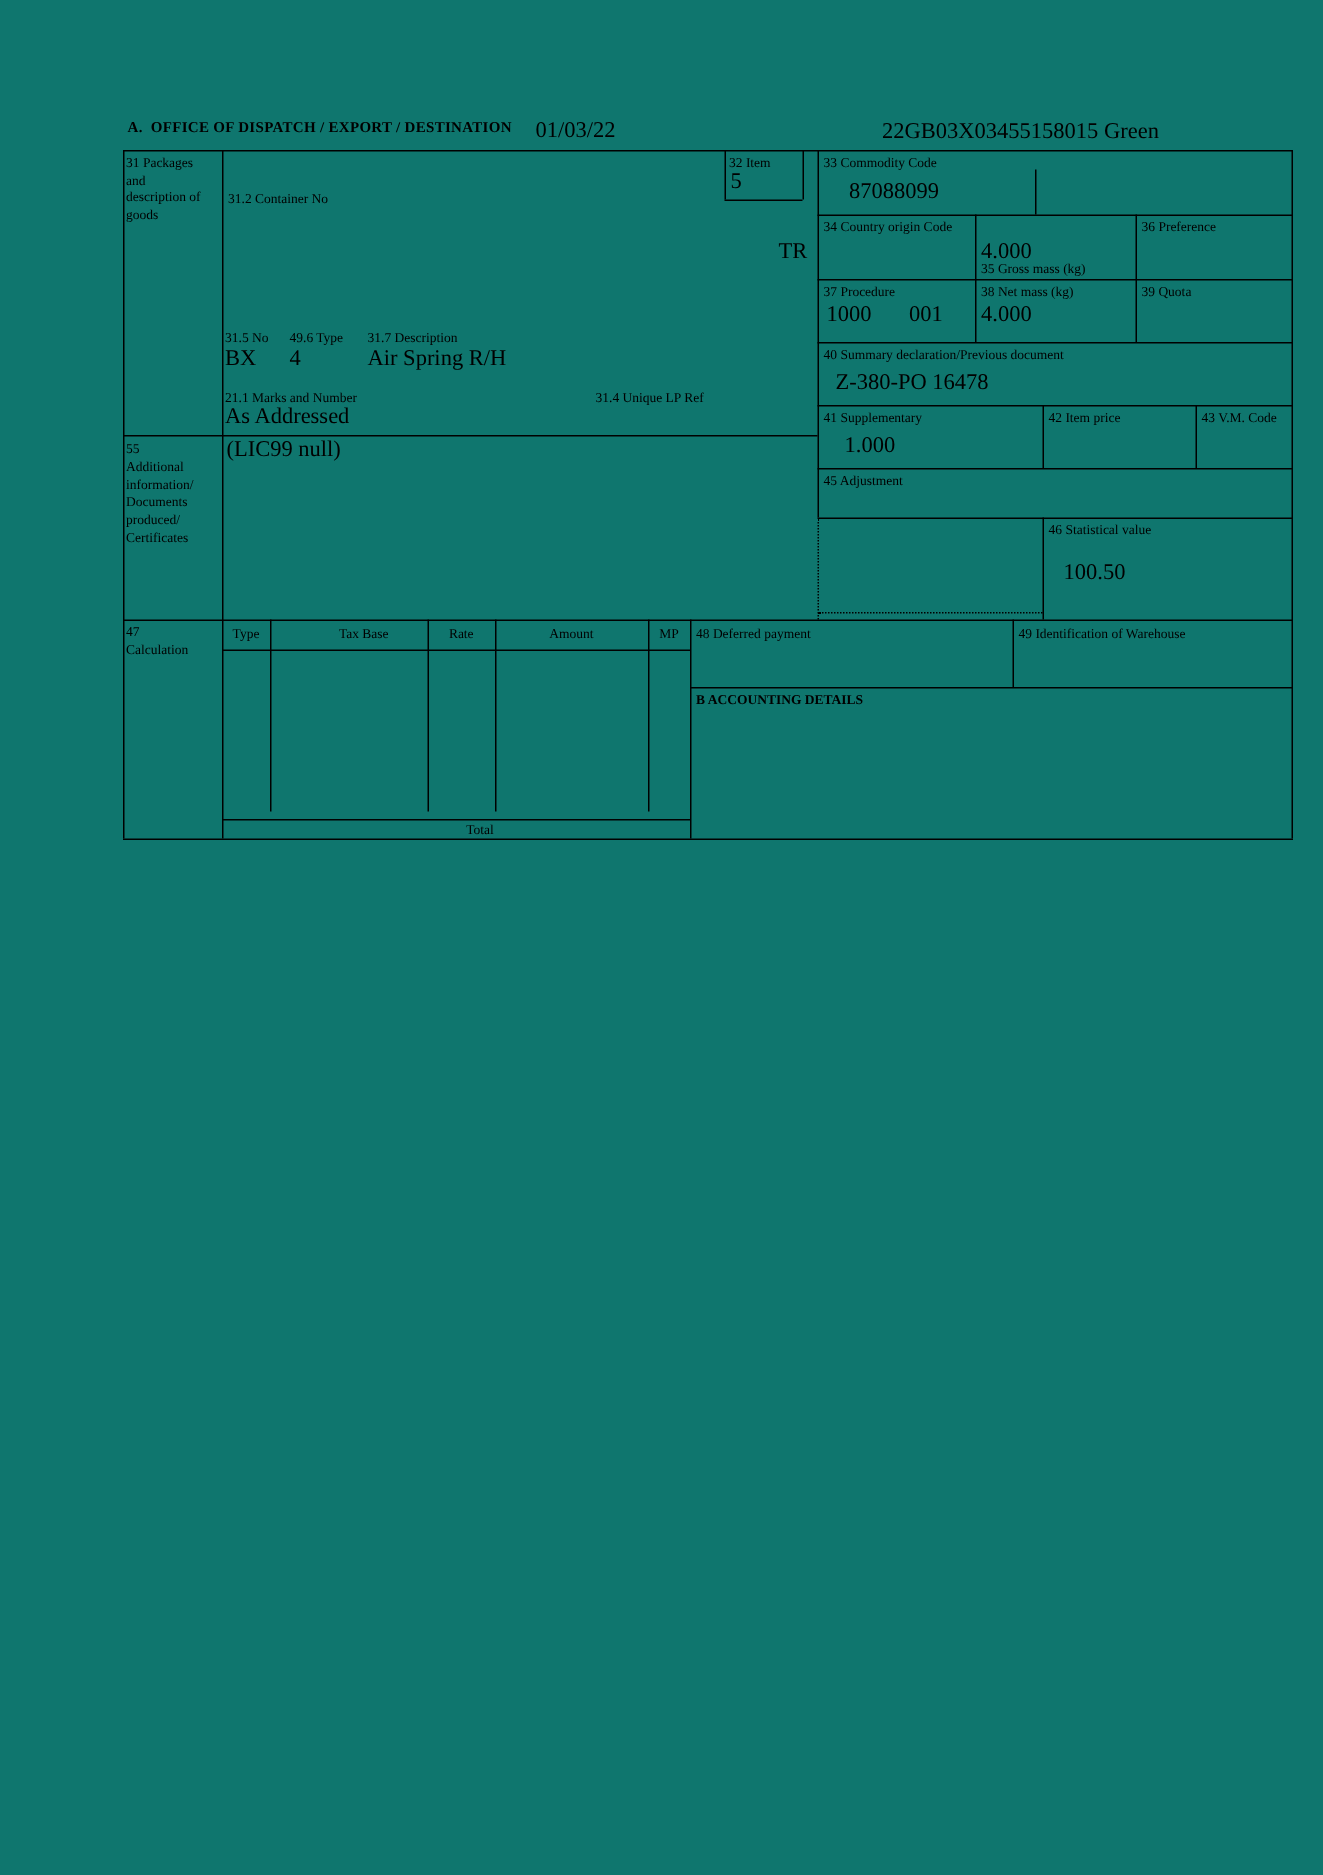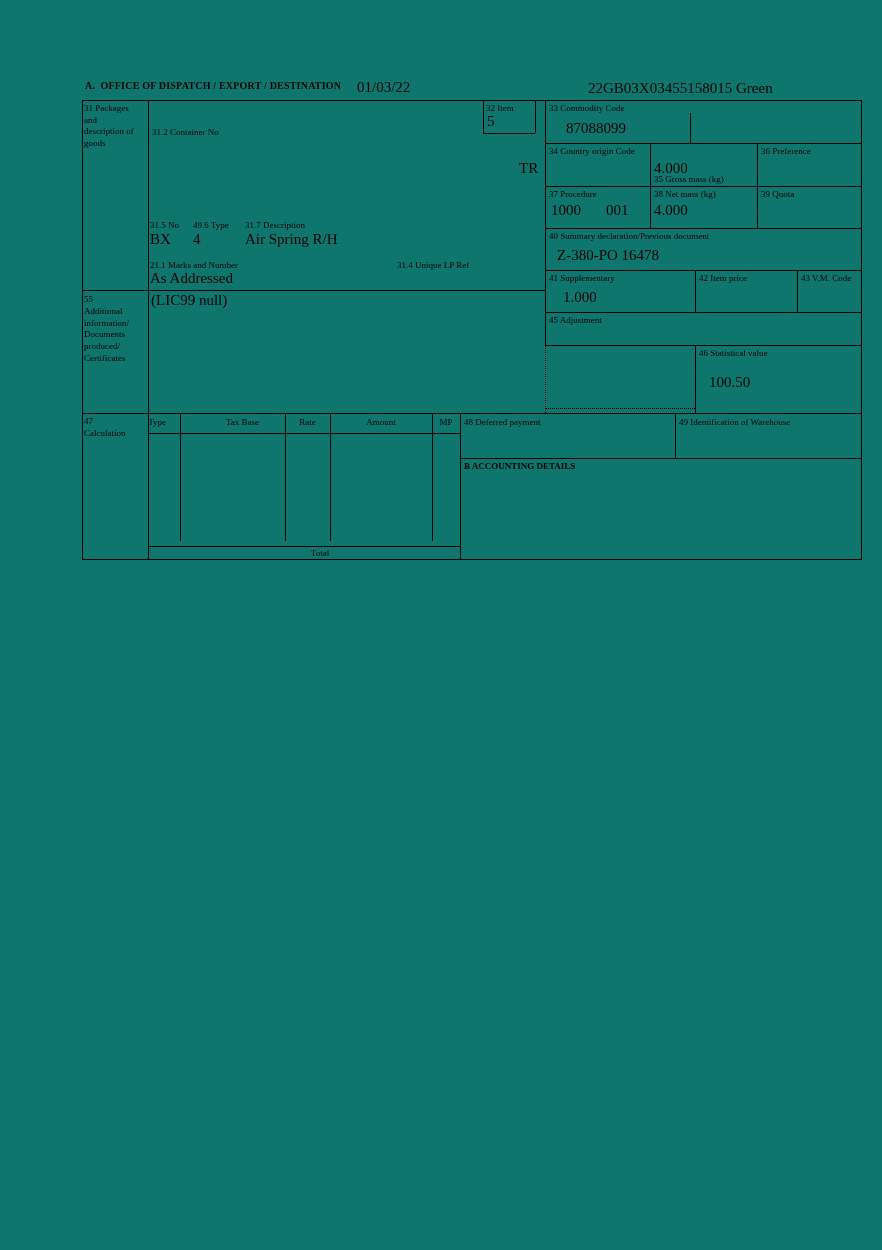--- a/index.html
+++ b/index.html
@@ -117,21 +117,21 @@
   <div class="t lbl" style="left:549px;top:273px;">41 Supplementary</div>
   <div class="t val" style="left:563px;top:289px;">1.000</div>
   <div class="t lbl" style="left:699px;top:273px;">42 Item price</div>
   <div class="t lbl" style="left:801px;top:273px;">43 V.M. Code</div>
 
   <div class="t lbl" style="left:549px;top:315px;">45 Adjustment</div>
 
   <div class="t lbl" style="left:699px;top:348px;">46 Statistical value</div>
   <div class="t val" style="left:709px;top:374px;">100.50</div>
 
-  <div class="cell" style="left:134px;top:417px;width:32px;text-align:right;">Type</div>
+  <div class="cell" style="left:148px;top:417px;width:32px;">Type</div>
   <div class="cell" style="left:180px;top:417px;width:105px;padding-left:20px;">Tax Base</div>
   <div class="cell" style="left:285px;top:417px;width:45px;">Rate</div>
   <div class="cell" style="left:330px;top:417px;width:102px;">Amount</div>
   <div class="cell" style="left:432px;top:417px;width:28px;">MP</div>
   <div class="cell" style="left:180px;top:548px;width:280px;">Total</div>
 
   <div class="t lbl" style="left:464px;top:417px;">48 Deferred payment</div>
   <div class="t lbl" style="left:679px;top:417px;">49 Identification of Warehouse</div>
   <div class="t lbl bold" style="left:464px;top:461px;">B ACCOUNTING DETAILS</div>
 

